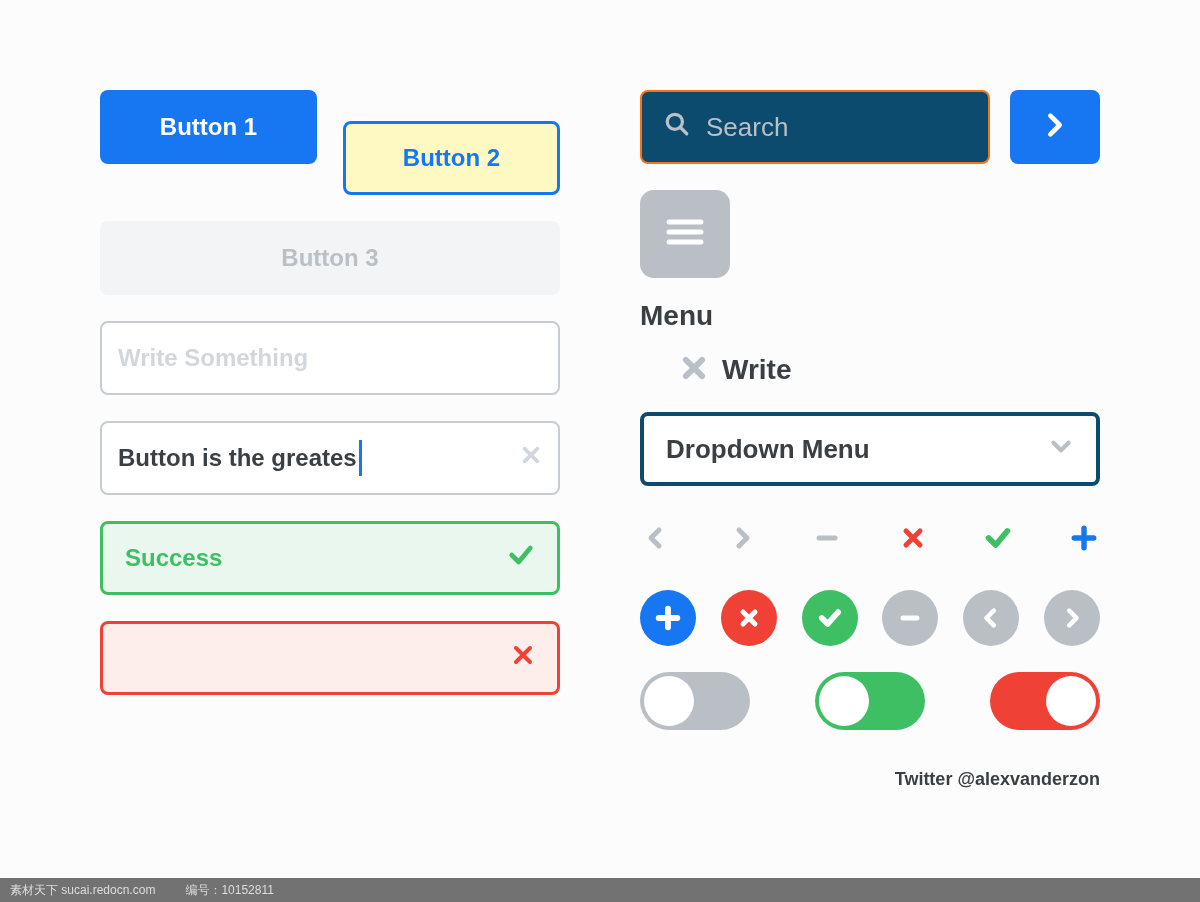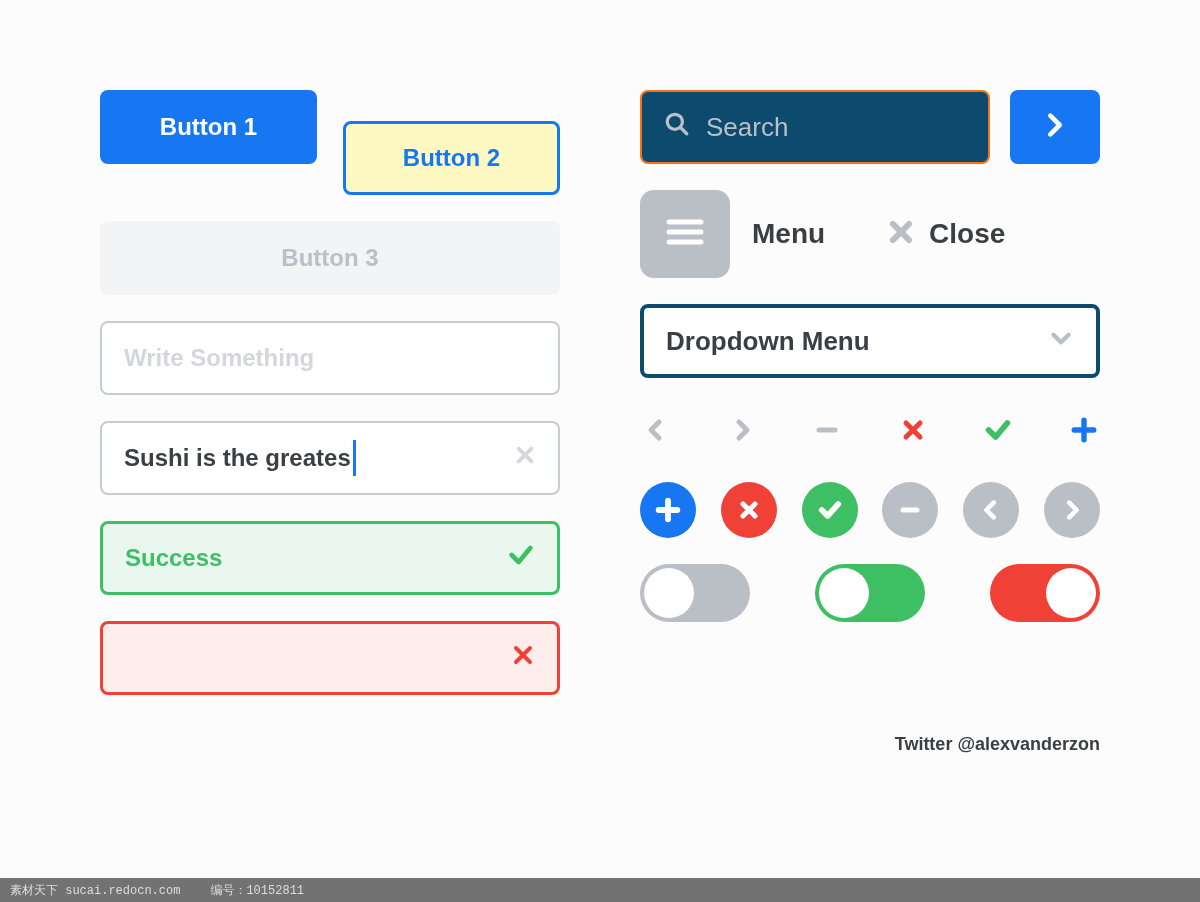--- a/index.html
+++ b/index.html
@@ -39,21 +39,21 @@
 .btn-disabled { background: #f3f4f6; color: #b9c0c6; }
 .btn-outline-red { background: #fdeeec; border-color: #ef4136; color: #ef4136; }
 
 
 .field {
   height: 74px;
   border: 2px solid #c6ccd1;
   border-radius: 8px;
   display: flex;
   align-items: center;
-  padding: 0 22px;
+  padding: 0 16px;
   font-size: 24px;
   font-weight: 600;
   color: #3a3f44;
   background: #fff;
   position: relative;
 }
 .field.placeholder { color: #d3d7db; }
 .cursor {
   display: inline-block;
   width: 3px;
@@ -102,21 +102,21 @@
   height: 74px;
   background: #1776f2;
   border-radius: 8px;
   display: flex;
   align-items: center;
   justify-content: center;
   cursor: pointer;
 }
 
 
-.menu-row { display: flex; align-items: center; gap: 22px; }
+.menu-row { display: flex; align-items: flex-start; gap: 22px; flex-direction: column; }
 .menu-btn {
   width: 90px;
   height: 88px;
   background: #b9bfc5;
   border-radius: 14px;
   display: flex;
   align-items: center;
   justify-content: center;
   cursor: pointer;
 }
@@ -200,21 +200,20 @@
   bottom: 0;
   width: 100%;
   height: 24px;
   background: rgba(0,0,0,0.55);
   color: #ddd;
   font-size: 12px;
   display: flex;
   align-items: center;
   padding: 0 10px;
   gap: 30px;
-  font-family: Liberation Mono, monospace;
 }
 .footer .fr { color: #ddd; }
 </style>
 </head>
 <body>
 
 <div class="kit">
 
   <div class="col">
 
@@ -231,21 +230,21 @@
       <div class="btn btn-disabled">
         <span>Button 3</span>
       </div>
     </div>
 
     <div class="field placeholder">
       <span>Write Something</span>
     </div>
 
     <div class="field">
-      <span>Sushi is the greates</span>
+      <span>Button is the greates</span>
       <span class="cursor"></span>
       <span class="clear">
         <svg width="22" height="22" viewBox="0 0 24 24">
             <path d="M5 5 L19 19 M19 5 L5 19" stroke="currentColor" stroke-width="4" stroke-linecap="round" fill="none"></path>
           </svg>
       </span>
     </div>
 
     <div class="status status-success">
       <span>Success</span>
@@ -297,21 +296,21 @@
             </svg>
         </span>
       </div>
       <span class="menu-label">Menu</span>
       <div class="close-group">
         <span class="close-x">
           <svg width="28" height="28" viewBox="0 0 24 24">
               <path d="M5 5 L19 19 M19 5 L5 19" stroke="currentColor" stroke-width="5" stroke-linecap="round" fill="none"></path>
             </svg>
         </span>
-        <span class="menu-label">Close</span>
+        <span class="menu-label">Write</span>
       </div>
     </div>
 
     <div class="dropdown">
       <span>Dropdown Menu</span>
       <span class="chev">
         <svg width="26" height="26" viewBox="0 0 24 24">
             <path d="M5 9 L12 16 L19 9" stroke="currentColor" stroke-width="4" stroke-linecap="round" stroke-linejoin="round" fill="none"></path>
           </svg>
       </span>

